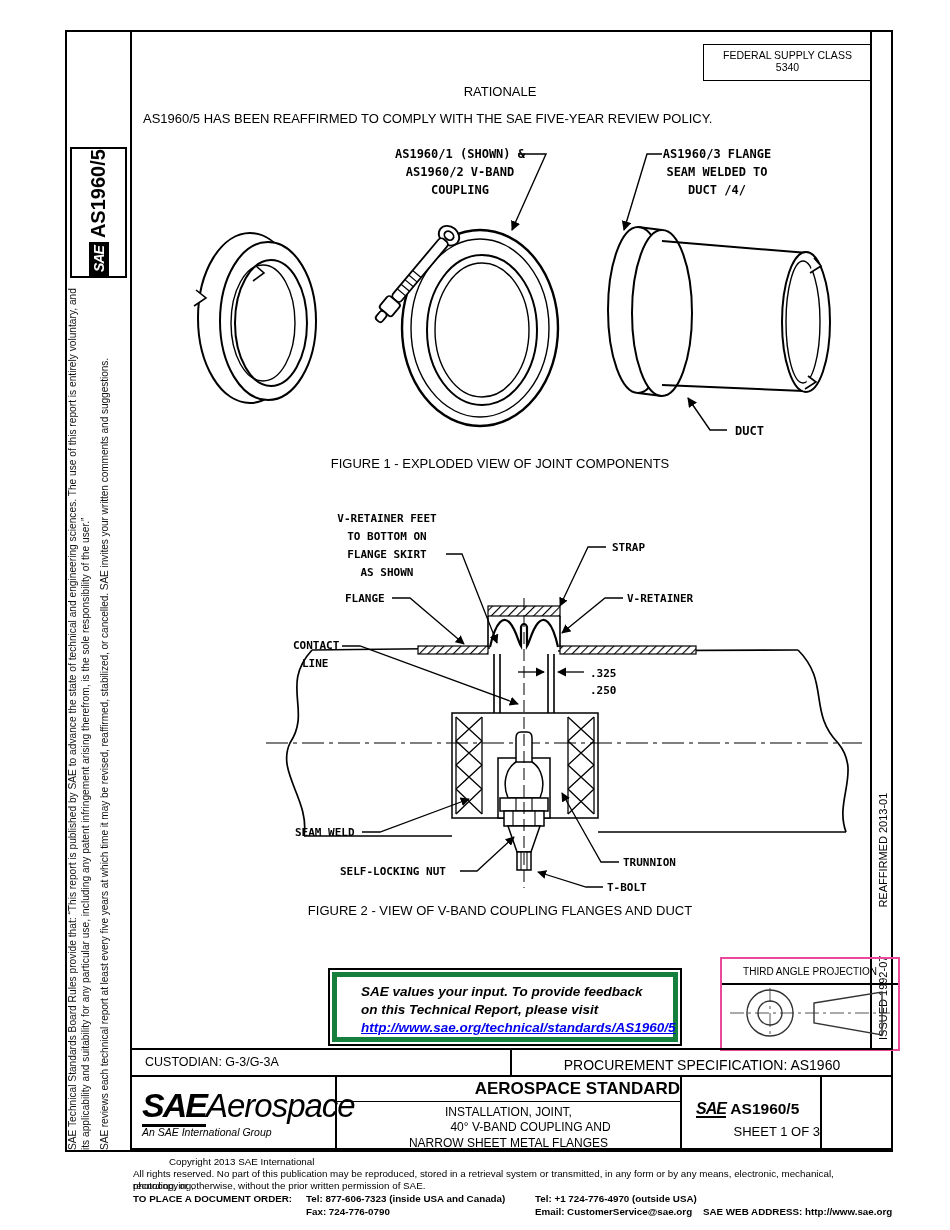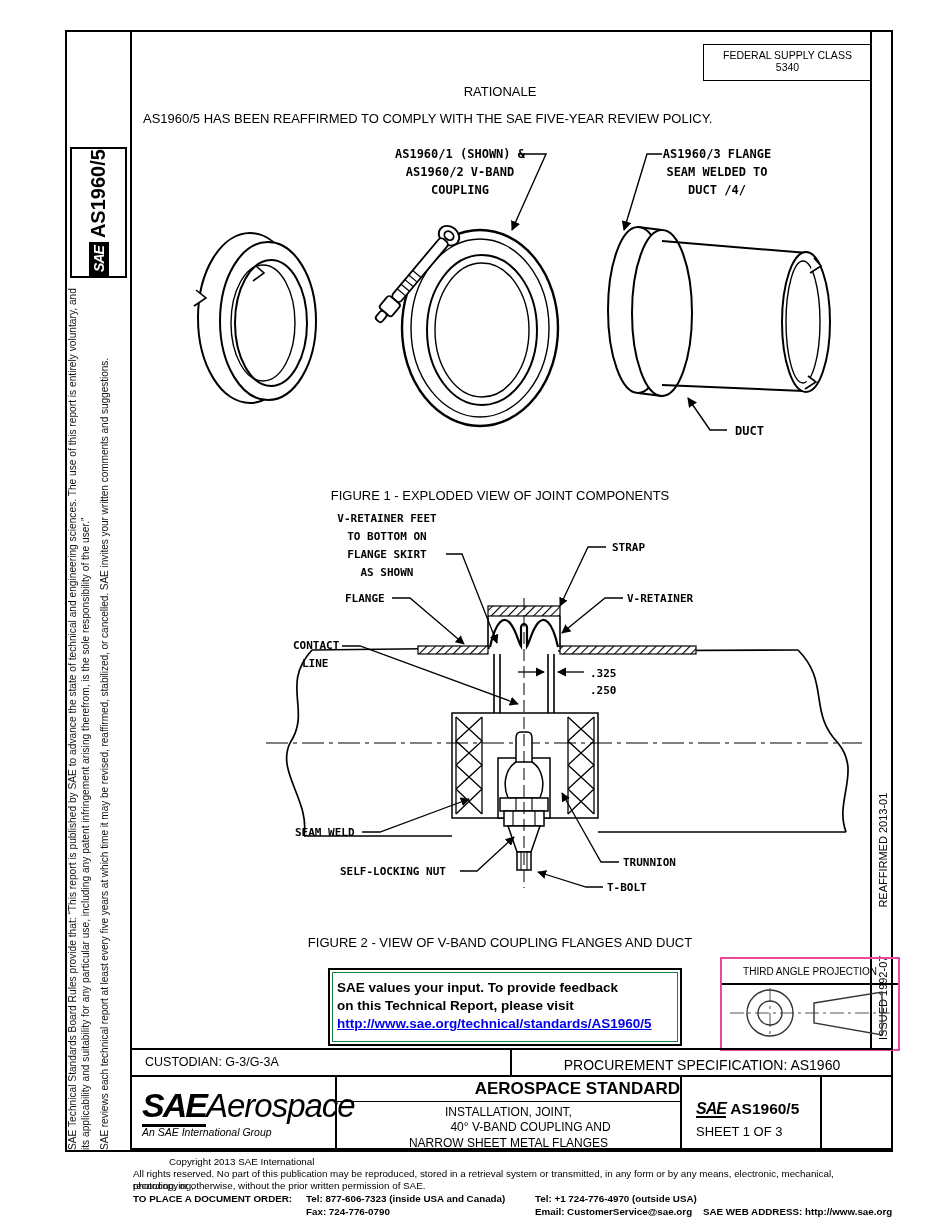--- a/index.html
+++ b/index.html
@@ -11,43 +11,43 @@
   .thin{border-width:1.5px;}
   .ctr{text-align:center;}
   .vwrap{position:absolute;overflow:visible;}
   .vtext{transform-origin:top left;transform:rotate(-90deg) translateX(-100%);}
   .legal{font-size:10.2px;line-height:1.3;color:#111;}
   .legal p{margin:0 0 5px 0;}
   .legal p.nowrap{white-space:nowrap;letter-spacing:-0.1px;}
   .sae-chip{display:inline-block;background:#000;color:#fff;font-weight:bold;
             font-style:italic;font-size:14px;padding:2px 4px;letter-spacing:-1px;}
   .docid{font-weight:bold;font-size:20px;letter-spacing:0;}
-  .cap{position:absolute;left:130px;width:740px;text-align:center;font-size:13px;margin-top:32px;}
+  .cap{position:absolute;left:130px;width:740px;text-align:center;font-size:13px;}
   .bodytxt{font-size:13px;}
   .fb{position:absolute;left:328px;top:968px;width:354px;height:78px;
       border:2px solid #000;box-sizing:border-box;padding:2px;}
-  .fb-inner{border:1px solid #15803d;height:100%;box-sizing:border-box;
-            padding:6px 4px;font-weight:bold;font-size:13.5px;line-height:1.35;}
+  .fb-inner{border:5px solid #15803d;height:100%;box-sizing:border-box;
+            padding:6px 24px;font-weight:bold;font-size:13.5px;line-height:1.35;font-style:italic;}
   .fb a{color:#0000EE;text-decoration:underline;font-weight:bold;}
   .proj{position:absolute;left:720px;top:957px;width:180px;height:94px;
         border:2px solid #ec4899;box-sizing:border-box;}
   .proj-hd{border-bottom:2px solid #000;font-size:10px;text-align:center;
            padding:7px 0 6px 0;}
   .tb-cell{position:absolute;box-sizing:border-box;}
   .sae-big{font-weight:800;font-style:italic;font-size:34px;letter-spacing:-2px;
            border-bottom:3px solid #000;line-height:0.9;}
   .aero{font-style:italic;font-size:33px;letter-spacing:-1px;}
   .tagline{font-style:italic;font-size:10.5px;margin-top:1px;}
   .as-hd{font-weight:bold;font-size:17px;text-align:right;padding-top:3px;
          border-bottom:1.5px solid #000;padding-bottom:2px;}
   .ttl{font-size:12px;text-align:center;line-height:1.28;margin-top:3px;}
   .sae-sm{font-weight:800;font-style:italic;font-size:16px;letter-spacing:-1px;
           border-bottom:2px solid #000;line-height:0.9;display:inline-block;}
   .docnum{font-weight:bold;font-size:15.5px;}
-  .sheet{font-size:13px;margin-top:6px;}
+  .sheet{font-size:13px;margin-top:6px;text-align:right;}
   .foot{font-size:9.8px;line-height:1.22;}
   .foot-b{font-weight:bold;}
   svg text{font-family:"DejaVu Sans Mono", monospace;font-weight:bold;fill:#000;}
   svg .ln{stroke:#000;fill:none;}
 </style>
 </head>
 <body>
 
 <div class="page">
 

